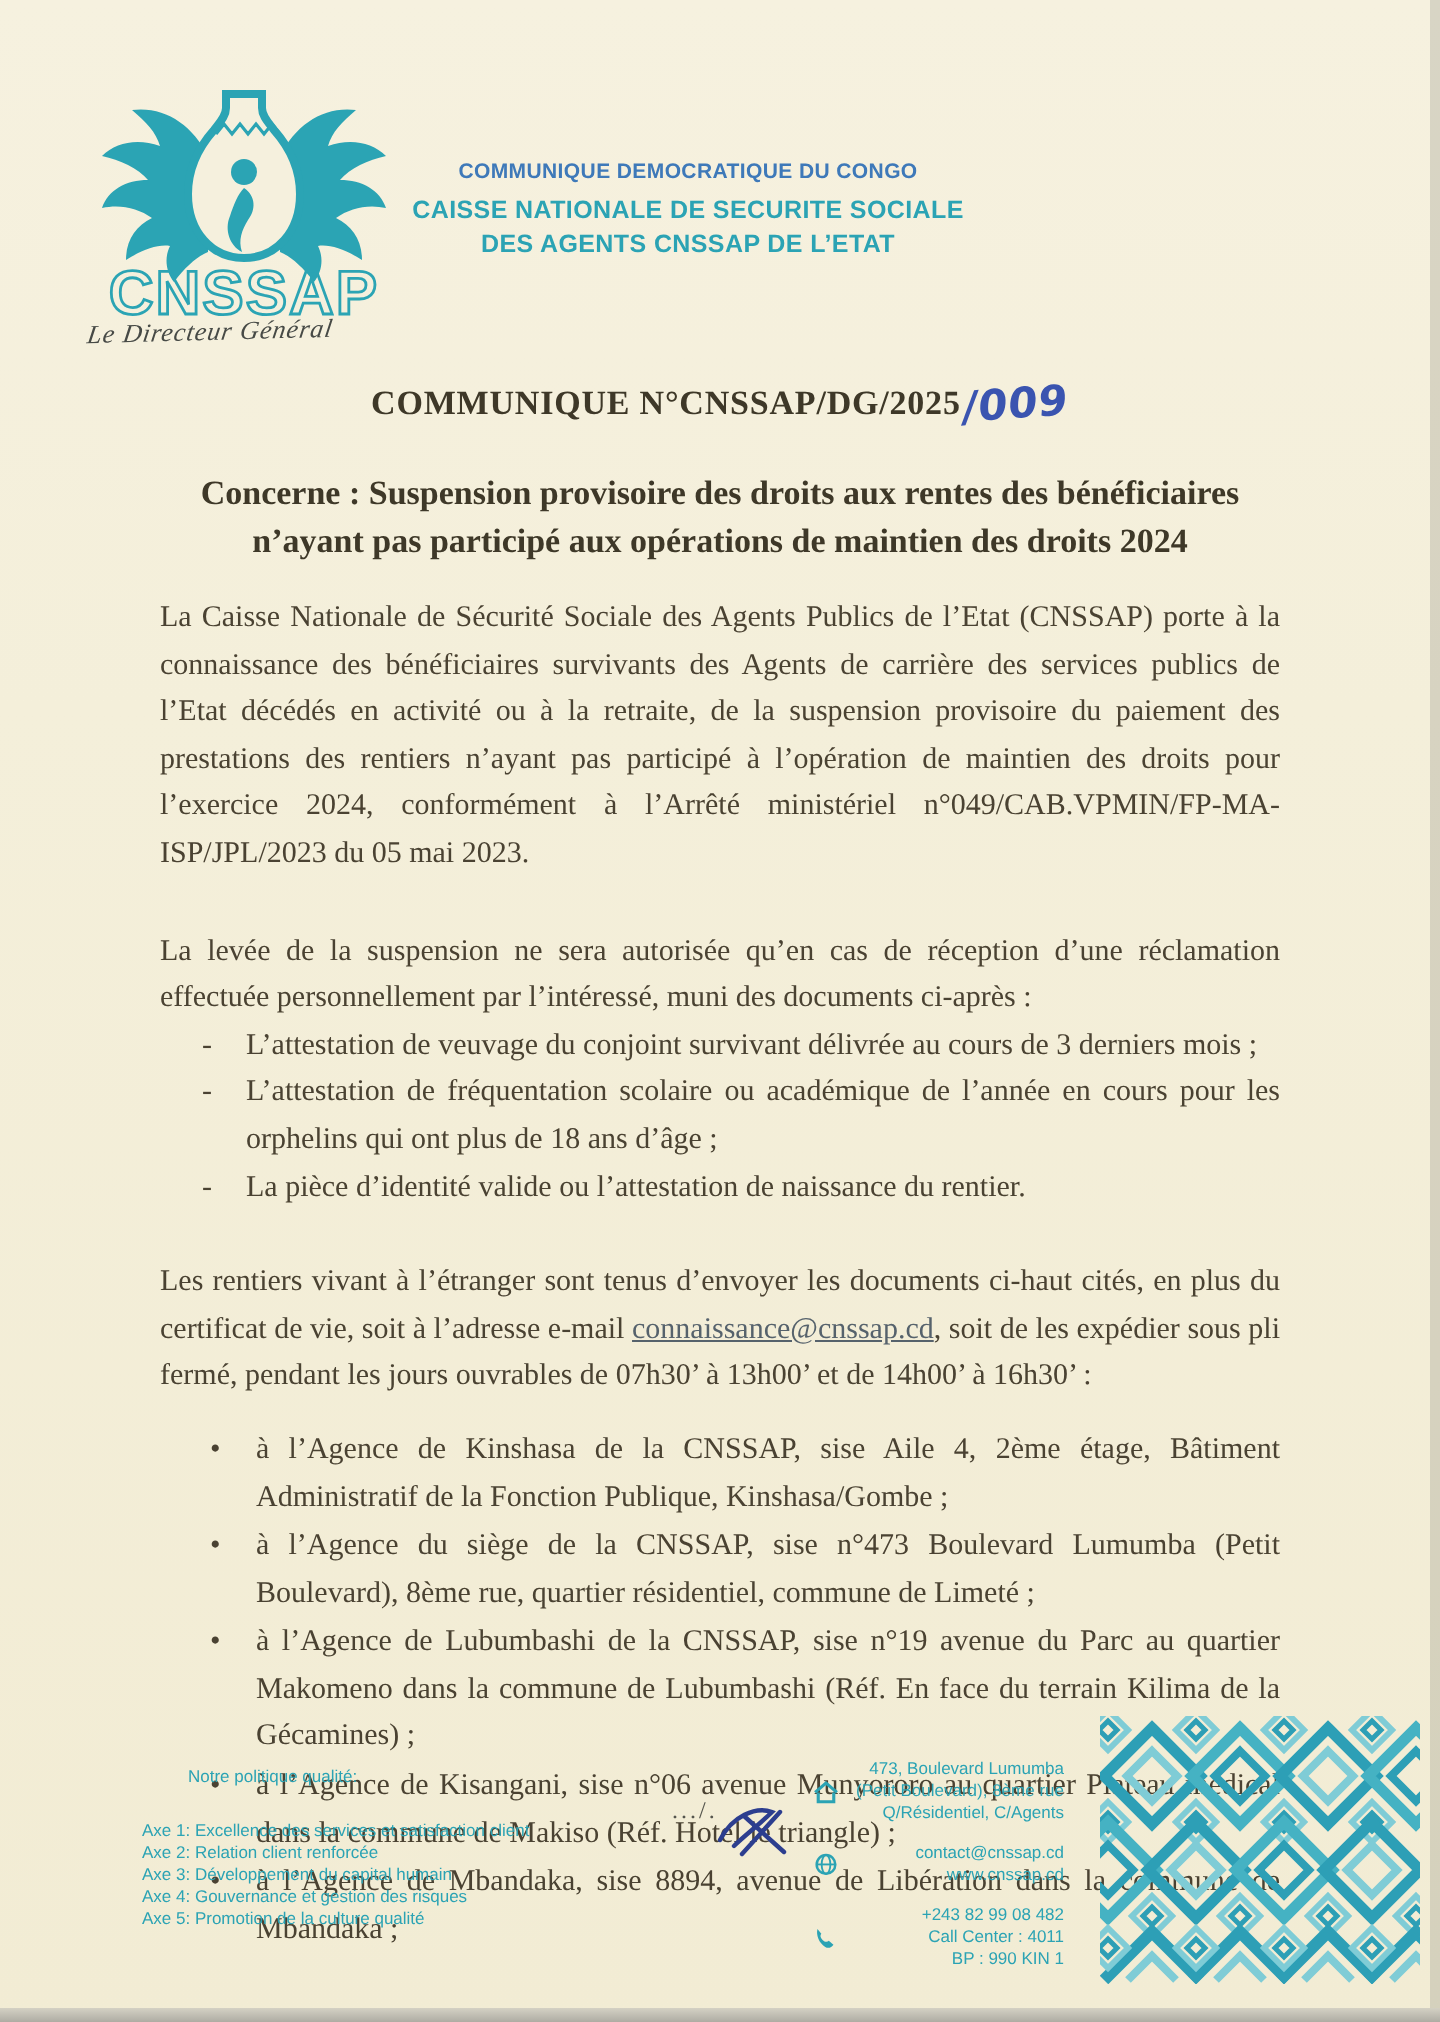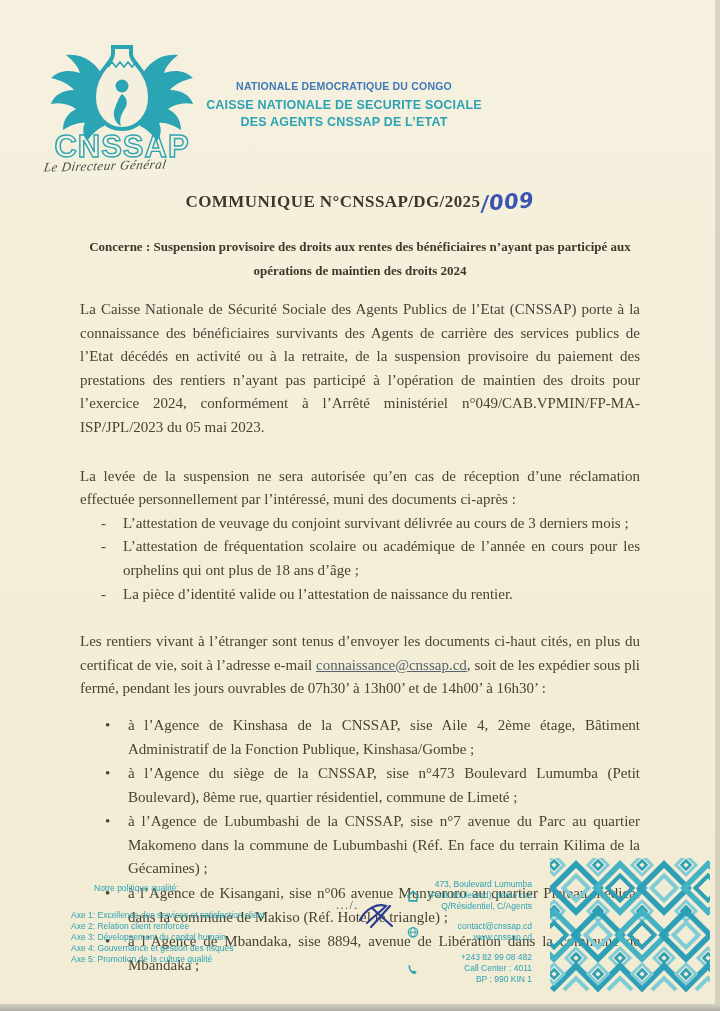--- a/index.html
+++ b/index.html
@@ -18,21 +18,21 @@
   .header-titles{position:absolute;left:186px;top:80px;width:316px;text-align:center;
     font-family:"Liberation Sans",sans-serif;font-weight:bold;}
   .ht-country{font-size:10.5px;color:#3e79b9;letter-spacing:.2px;}
   .ht-org{font-size:12.5px;color:#2ba3b4;line-height:17px;margin-top:5px;letter-spacing:.2px;}
 
   
   .content{position:absolute;left:80px;top:190px;width:560px;}
   .comm-title{text-align:center;font-weight:bold;font-size:17px;letter-spacing:.4px;color:#3e3828;}
   .handwritten{display:inline-block;font-family:"DejaVu Sans",sans-serif;color:#3a54b0;
     font-size:21px;font-weight:bold;transform:rotate(-4deg) skewX(-8deg);margin-left:1px;vertical-align:-2px;}
-  .concerne{margin:21px 0 0 0;font-weight:bold;text-align:center;font-size:13px;line-height:24px;color:#3e3828;}
+  .concerne{margin:21px 0 0 0;font-weight:bold;text-align:center;font-size:17px;line-height:24px;color:#3e3828;}
   .par{margin:0;text-align:justify;font-size:15px;line-height:23.6px;}
   .p1{margin-top:15px;}
   .p2{margin-top:25px;}
   .p3{margin-top:24px;}
   .email-link{color:#56626c;text-decoration:underline;}
   ul.dash-list,ul.bullet-list{list-style:none;margin:0;padding:0;font-size:15px;line-height:23.6px;text-align:justify;}
   ul.dash-list li{position:relative;padding-left:43px;}
   ul.dash-list li::before{content:"-";position:absolute;left:21px;}
   ul.bullet-list{margin-top:13px;}
   ul.bullet-list li{position:relative;padding-left:48px;margin-bottom:1px;}
@@ -75,21 +75,21 @@
     <path d="M65,9 L87,9" stroke="#2ba4b4" stroke-width="3.5" fill="none"></path>
     <path d="M62,29 l4,-5 4,5 4,-5 4,5 4,-5 4,5 4,-5 4,5" stroke="#2ba4b4" stroke-width="1.6" fill="none"></path>
     <circle cx="76" cy="48" r="6.5" fill="#2ba4b4"></circle>
     <path d="M76,56 C82,60 82,67 78,72 C75,77 73,82 75,88 C69,85 66,77 69,70 C71,64 73,59 76,56 Z" fill="#2ba4b4"></path>
     <text x="76" y="119" text-anchor="middle" font-family="Liberation Sans, sans-serif" font-weight="bold" font-size="31" letter-spacing="1" fill="none" stroke="#2ba4b4" stroke-width="1.4">CNSSAP</text>
   </svg>
 
   <div class="signer">Le Directeur Général</div>
 
   <div class="header-titles">
-    <div class="ht-country">NATIONALE DEMOCRATIQUE DU CONGO</div>
+    <div class="ht-country">COMMUNIQUE DEMOCRATIQUE DU CONGO</div>
     <div class="ht-org">
       <div>CAISSE NATIONALE DE SECURITE SOCIALE</div>
       <div>DES AGENTS CNSSAP DE L’ETAT</div>
     </div>
   </div>
 
   <div class="content">
     <div class="comm-title">
       <span>COMMUNIQUE N°CNSSAP/DG/2025</span><span class="handwritten">/009</span>
     </div>
@@ -109,21 +109,21 @@
         <li>La pièce d’identité valide ou l’attestation de naissance du rentier.</li>
       </ul>
 
     <p class="par p3">
       <span>Les rentiers vivant à l’étranger sont tenus d’envoyer les documents ci-haut cités, en plus du certificat de vie, soit à l’adresse e-mail </span><span class="email-link">connaissance@cnssap.cd</span><span>, soit de les expédier sous pli fermé, pendant les jours ouvrables de 07h30’ à 13h00’ et de 14h00’ à 16h30’ :</span>
     </p>
 
     <ul class="bullet-list">
         <li>à l’Agence de Kinshasa de la CNSSAP, sise Aile 4, 2ème étage, Bâtiment Administratif de la Fonction Publique, Kinshasa/Gombe ;</li>
         <li>à l’Agence du siège de la CNSSAP, sise n°473 Boulevard Lumumba (Petit Boulevard), 8ème rue, quartier résidentiel, commune de Limeté ;</li>
-        <li>à l’Agence de Lubumbashi de la CNSSAP, sise n°7 avenue du Parc au quartier Makomeno dans la commune de Lubumbashi (Réf. En face du terrain Kilima de la Gécamines) ;</li>
+        <li>à l’Agence de Lubumbashi de la CNSSAP, sise n°19 avenue du Parc au quartier Makomeno dans la commune de Lubumbashi (Réf. En face du terrain Kilima de la Gécamines) ;</li>
         <li>à l’Agence de Kisangani, sise n°06 avenue Munyororo au quartier Plateau médical dans la commune de Makiso (Réf. Hotel le triangle) ;</li>
         <li>à l’Agence de Mbandaka, sise 8894, avenue de Libération dans la commune de Mbandaka ;</li>
       </ul>
   </div>
 
   <div class="quality">
     <div class="quality-title">Notre politique qualité:</div>
     <ul>
         <li>Axe 1: Excellence des services et satisfaction client</li>
         <li>Axe 2: Relation client renforcée</li>

